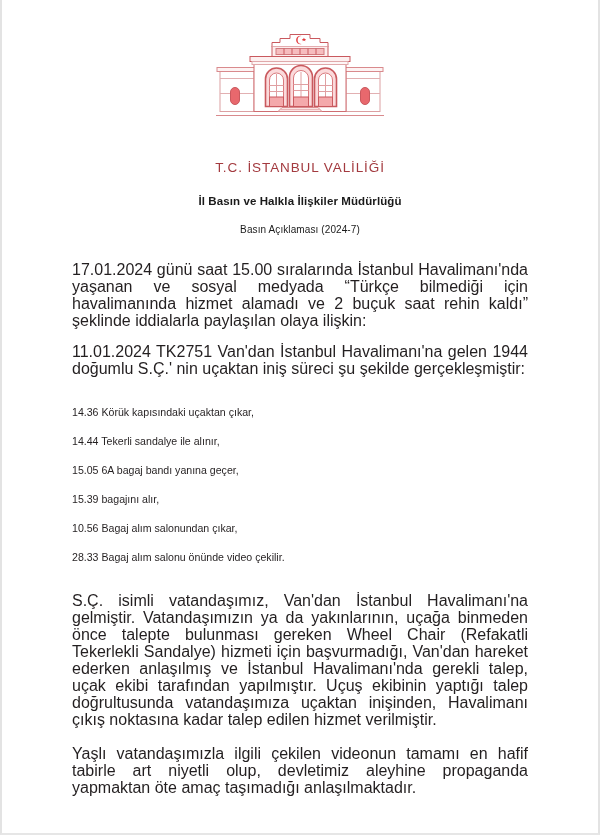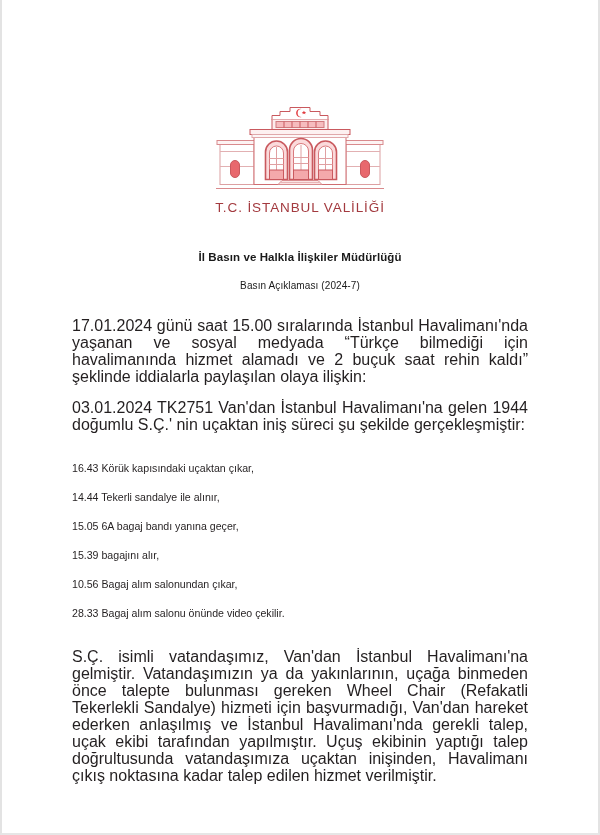--- a/index.html
+++ b/index.html
@@ -23,42 +23,43 @@
     border-left: 2px solid #e3e3e3;
     border-right: 2px solid #e3e3e3;
     border-bottom: 2px solid #e6e6e6;
   }
   .page-inner {
     padding: 0 70px;
   }
 
   
   .logo-block {
-    padding-top: 104px;
+    padding-top: 31px;
     display: flex;
     flex-direction: column;
     align-items: center;
+    gap: 33px;
   }
   .logo-mark {
     width: 180px;
     height: 92px;
     display: block;
   }
   .logo-caption {
     margin-top: 4px;
     font-size: 13.5px;
     letter-spacing: 0.9px;
     color: #a33a3f;
     font-weight: 400;
     white-space: nowrap;
   }
 
   
   .headings {
-    margin-top: 36px;
+    margin-top: 20px;
     text-align: center;
   }
   .heading-1 {
     font-size: 11.5px;
     font-weight: bold;
     color: #1a1a1a;
     letter-spacing: 0.1px;
   }
   .heading-2 {
     margin-top: 17px;
@@ -178,31 +179,32 @@
       <div class="logo-caption">T.C. İSTANBUL VALİLİĞİ</div>
     </div>
 
     <div class="headings">
       <div class="heading-1">İl Basın ve Halkla İlişkiler Müdürlüğü</div>
       <div class="heading-2">Basın Açıklaması (2024-7)</div>
     </div>
 
     <div class="body-area">
       <p class="para">17.01.2024 günü saat 15.00 sıralarında İstanbul Havalimanı'nda yaşanan ve sosyal medyada “Türkçe bilmediği için havalimanında hizmet alamadı ve 2 buçuk saat rehin kaldı” şeklinde iddialarla paylaşılan olaya ilişkin:</p>
-      <p class="para">03.01.2024 TK2751 Van'dan İstanbul Havalimanı'na gelen 1944 doğumlu S.Ç.' nin uçaktan iniş süreci şu şekilde gerçekleşmiştir:</p>
+      <p class="para">11.01.2024 TK2751 Van'dan İstanbul Havalimanı'na gelen 1944 doğumlu S.Ç.' nin uçaktan iniş süreci şu şekilde gerçekleşmiştir:</p>
 
       <ul class="timeline">
-        <li>16.43 Körük kapısındaki uçaktan çıkar,</li>
+        <li>14.36 Körük kapısındaki uçaktan çıkar,</li>
         <li>14.44 Tekerli sandalye ile alınır,</li>
         <li>15.05 6A bagaj bandı yanına geçer,</li>
         <li>15.39 bagajını alır,</li>
         <li>10.56 Bagaj alım salonundan çıkar,</li>
         <li>28.33 Bagaj alım salonu önünde video çekilir.</li>
       </ul>
 
       <div class="para-group-2">
         <p class="para">S.Ç. isimli vatandaşımız, Van'dan İstanbul Havalimanı'na gelmiştir. Vatandaşımızın ya da yakınlarının, uçağa binmeden önce talepte bulunması gereken Wheel Chair (Refakatli Tekerlekli Sandalye) hizmeti için başvurmadığı, Van'dan hareket ederken anlaşılmış ve İstanbul Havalimanı'nda gerekli talep, uçak ekibi tarafından yapılmıştır. Uçuş ekibinin yaptığı talep doğrultusunda vatandaşımıza uçaktan inişinden, Havalimanı çıkış noktasına kadar talep edilen hizmet verilmiştir.</p>
+        <p class="para">Yaşlı vatandaşımızla ilgili çekilen videonun tamamı en hafif tabirle art niyetli olup, devletimiz aleyhine propaganda yapmaktan öte amaç taşımadığı anlaşılmaktadır.</p>
       </div>
 
     </div>
 
   </div>
 </div>
 
 </body></html>

